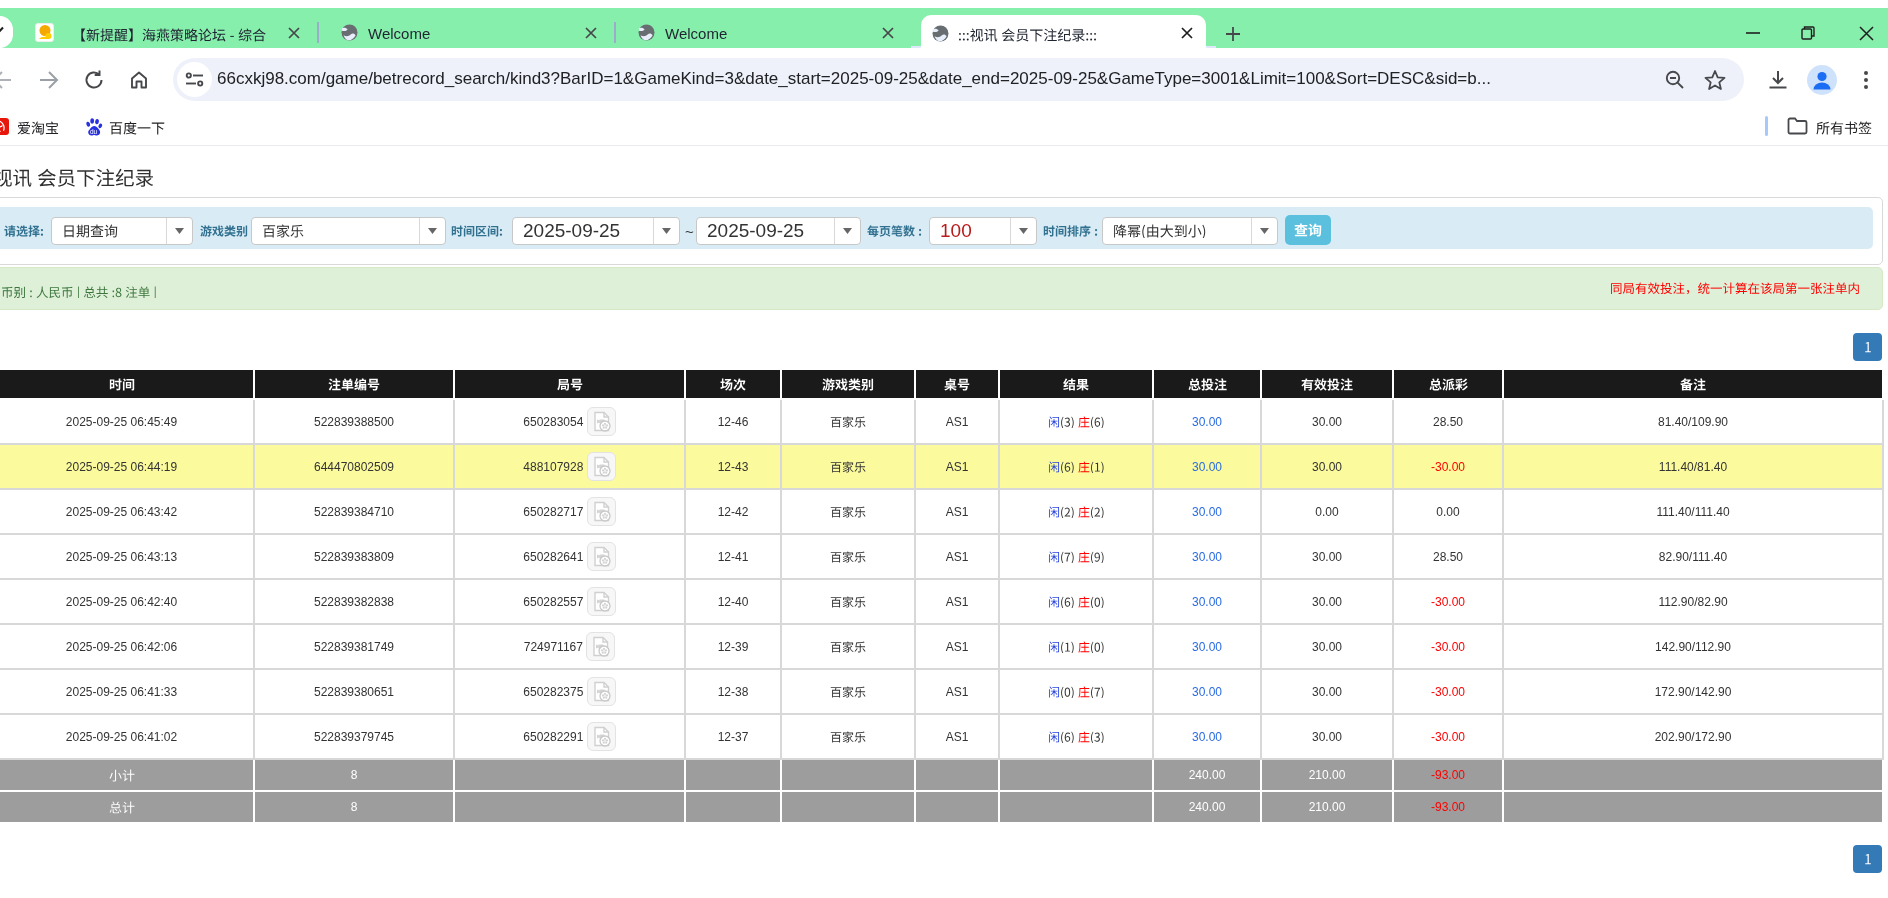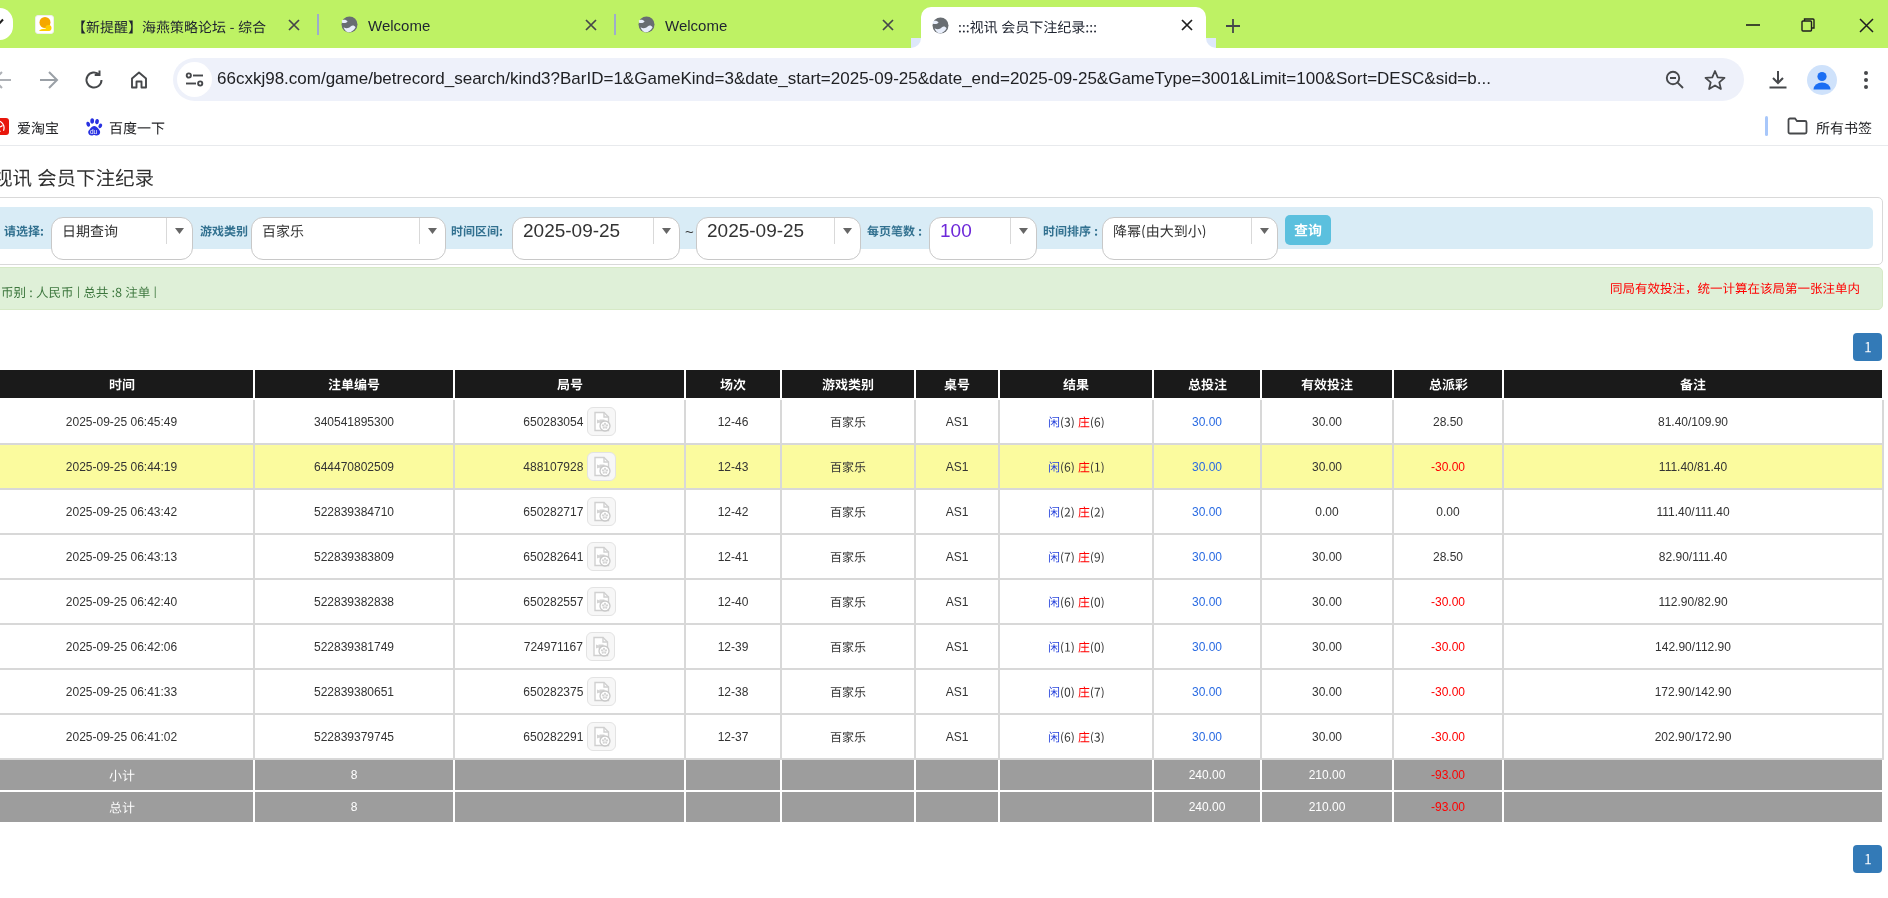--- a/index.html
+++ b/index.html
@@ -1,29 +1,29 @@
 <!DOCTYPE html>
 <html><head><meta charset="utf-8"><style>
 *{margin:0;padding:0;box-sizing:border-box}
 html,body{width:1888px;height:898px;overflow:hidden;font-family:"Liberation Sans",sans-serif;background:#fff}
 .ab{position:absolute}
 .ct{display:inline-block}
-.tabstrip{position:absolute;left:0;top:0;width:1888px;height:48px;background:#bef264}
+.tabstrip{position:absolute;left:0;top:8px;width:1888px;height:48px;background:#86efac}
 .tab-title{position:absolute;top:17px;height:18px;overflow:hidden;white-space:nowrap}
 .activetab{position:absolute;left:921px;top:7px;width:285px;height:41px;background:#fff;border-radius:10px 10px 0 0}
 .toolbar{position:absolute;left:0;top:48px;width:1888px;height:57px;background:#fff}
 .urlpill{position:absolute;left:173px;top:58px;width:1571px;height:43px;border-radius:22px;background:#eef1fa}
 .urltext{position:absolute;left:217px;top:69px;font-size:17px;color:#202124;white-space:nowrap}
 .bookbar{position:absolute;left:0;top:105px;width:1888px;height:41px;background:#fff;border-bottom:1px solid #e8eaed}
 .bktext{position:absolute;top:119px;font-size:14px;color:#202124}
 .page{position:absolute;left:-12px;top:146px;width:1894px;height:752px;background:#fff}
 .panel{position:absolute;left:0px;top:51px;width:1895px;height:68px;background:#fff;border:1px solid #d9d9d9;border-radius:5px}
 .bluebar{position:absolute;left:0px;top:9px;width:1884px;height:42px;background:#d9ecf6;border-radius:0 5px 5px 0}
 .fitem{position:absolute;top:10px;height:28px}
-.combo{position:absolute;top:10px;height:43px;background:#fff;border:1px solid #c8c8c8;border-radius:12px}
+.combo{position:absolute;top:10px;height:28px;background:#fff;border:1px solid #c8c8c8;border-radius:4px}
 .combo .txt{position:absolute;left:10px;top:0;height:26px;display:flex;align-items:center}
 .combo .arr{position:absolute;right:0;top:0;width:26px;height:26px;border-left:1px solid #d9d9d9;display:flex;align-items:center;justify-content:center}
 .greenbar{position:absolute;left:0;top:121px;width:1895px;height:43px;background:#dff0d8;border:1px solid #d6e9c6;border-radius:5px}
 .pgbtn{position:absolute;width:29px;height:28px;background:#337ab7;border-radius:4px;color:#fff;font-size:14px;display:flex;align-items:center;justify-content:center}
 table.bt{position:absolute;left:0;top:224px;width:1894px;border-collapse:collapse;table-layout:fixed}
 table.bt th{background:#1a1a1a;border:2px solid #fff;border-top:none;height:29px;text-align:center;padding:0}
 table.bt td{border:2px solid #d8d8d8;height:45px;text-align:center;font-size:12px;color:#333;padding:0;vertical-align:middle}
 table.bt tr.sum td{background:#9d9d9d;border:2px solid #fff;height:32px;color:#fff}
 table.bt tr.yel td{background:#fbfb9e}
 table.bt td.bluelink{color:#2a6be2}
@@ -439,21 +439,21 @@
             <g fill="#31708f" transform="translate(0,880) scale(1,-1)">
               <use href="#g700_uni6BCF" x="0"></use>
               <use href="#g700_uni2EDA" x="1000"></use>
               <use href="#g700_uni7B14" x="2000"></use>
               <use href="#g700_uni6570" x="3000"></use>
               <use href="#g700_colon" x="4260"></use>
             </g>
           </svg>
         </div>
         <div class="combo" style="left:940px;width:108px">
-          <div class="txt" style="font-size:19px;color:#6d28d9">100</div>
+          <div class="txt" style="font-size:19px;color:#b91c1c">100</div>
           <div class="arr">
             <svg width="9" height="6" viewBox="0 0 9 6">
               <path d="M0 0 h9 l-4.5 6z" fill="#666"></path>
             </svg>
           </div>
         </div>
         <div class="fitem" style="left:1054px;display:flex;align-items:center">
           <svg class="ct " width="55.0" height="12.0" viewBox="0 0 4585 1000" style="vertical-align:middle">
             <g fill="#31708f" transform="translate(0,880) scale(1,-1)">
               <use href="#g700_uni65F6" x="0"></use>
@@ -634,21 +634,21 @@
             </svg></th>
           <th><svg class="ct " width="26.0" height="13.0" viewBox="0 0 2000 1000" style="vertical-align:middle">
               <g fill="#fff" transform="translate(0,880) scale(1,-1)">
                 <use href="#g700_uni5907" x="0"></use>
                 <use href="#g700_uni6CE8" x="1000"></use>
               </g>
             </svg></th>
         </tr>
         <tr>
           <td>2025-09-25 06:45:49</td>
-          <td>340541895300</td>
+          <td>522839388500</td>
           <td><span style="vertical-align:middle">650283054 </span><span class="icbtn"><svg width="27" height="27" viewBox="0 0 27 27">
                 <g stroke="#d0d0d0" stroke-width="1.4" fill="#fff">
                   <path d="M7 4.5 H16 L20.5 9 V22.5 H7 Z"></path>
                   <path d="M16 4.5 V9 H20.5" fill="none"></path>
                 </g>
                 <g fill="#d4d4d4">
                   <path d="M9 11.5 l2.5 1 v-1 h5 v4 h-5 v-1 l-2.5 1z"></path>
                 </g>
                 <circle cx="17" cy="18" r="5" fill="#fff" stroke="#c8c8c8" stroke-width="1.3"></circle>
                 <g fill="#d4d4d4">

